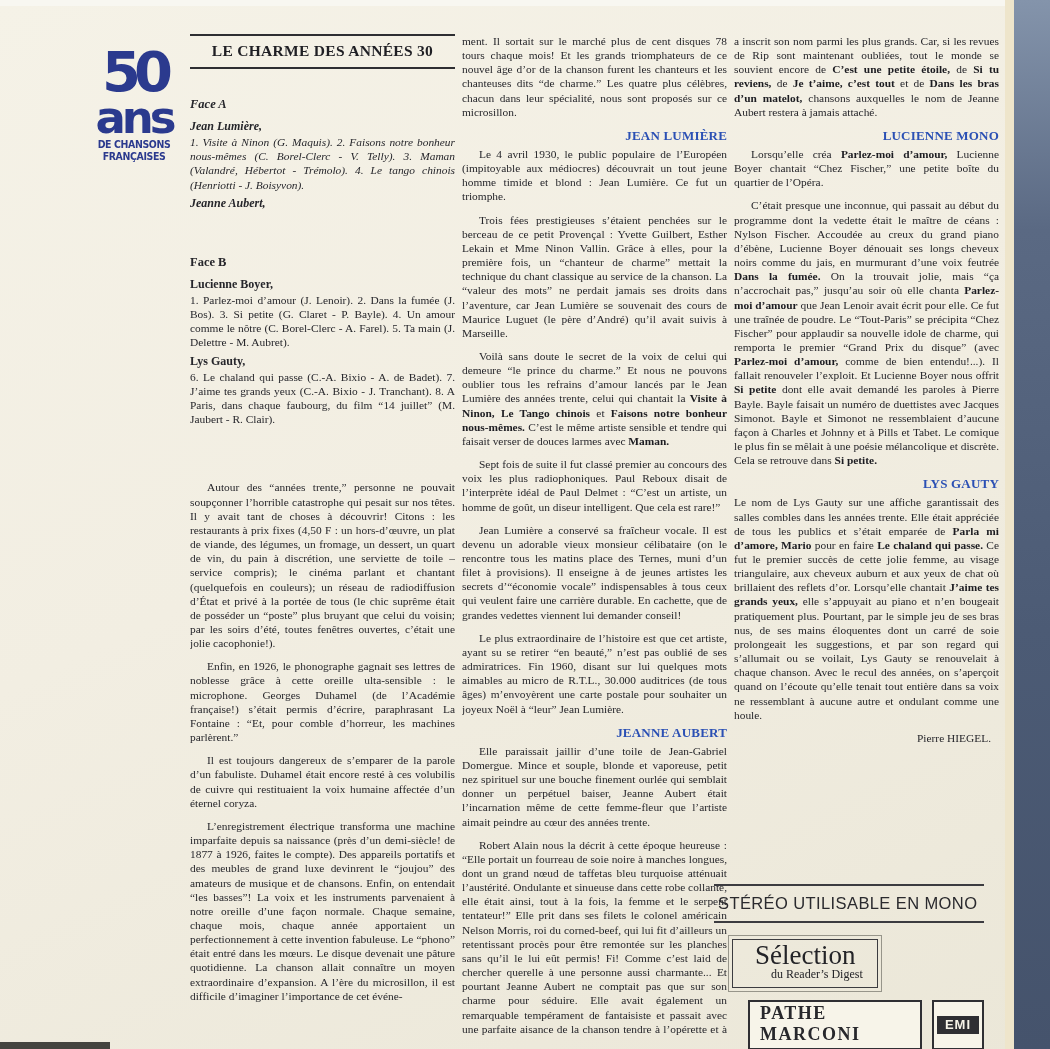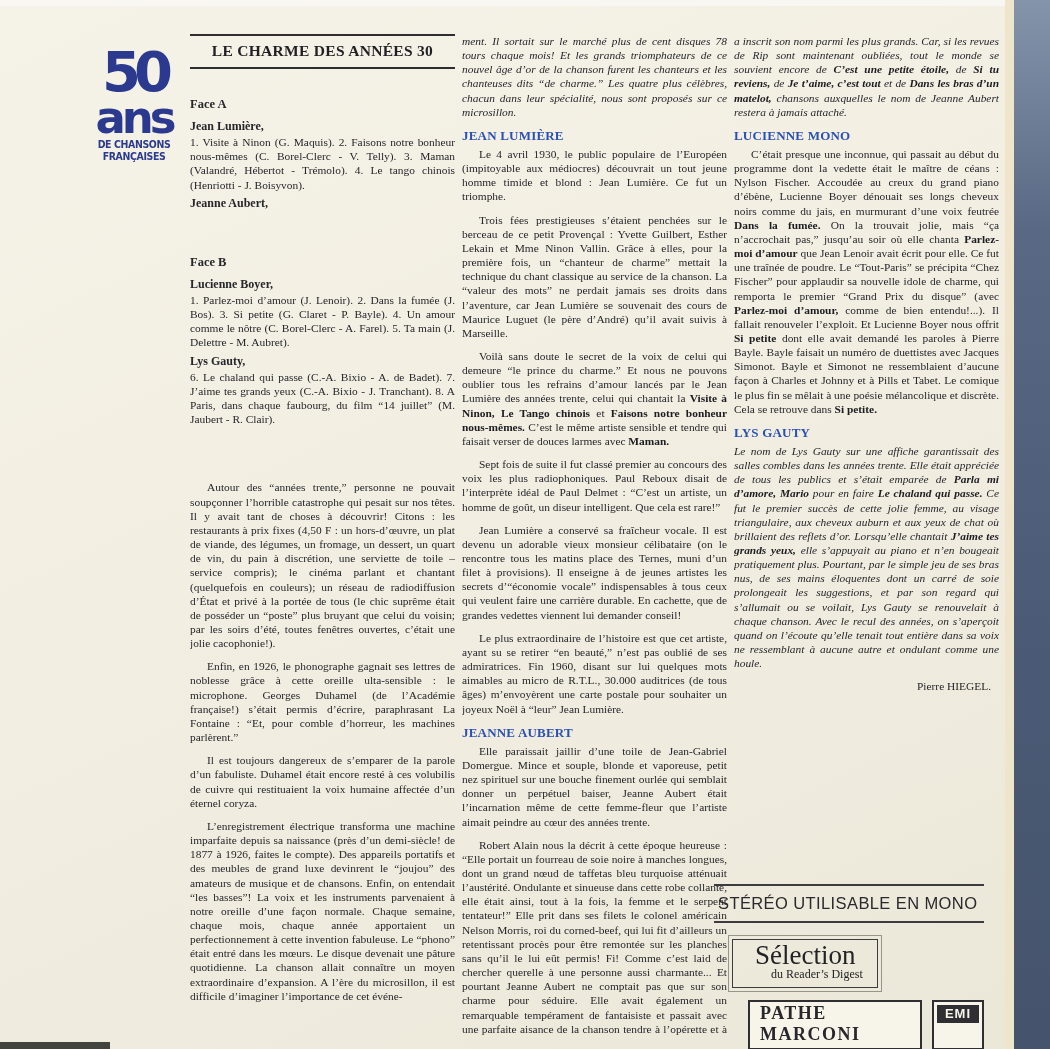--- a/index.html
+++ b/index.html
@@ -33,49 +33,49 @@
     display:grid; grid-template-columns:265px 265px 265px; column-gap:7px;
   }
   .col { overflow:hidden; }
 
   
   .title-box .rule { border-top:2px solid #2e2e32; }
   .title { margin:0; padding:6px 2px 7px; text-align:center;
            font-size:15.5px; font-weight:bold; letter-spacing:0.3px; color:#1f1f24; }
 
   
-  .face:first-child { margin-top:28px; }
+  .face:first-child { margin-top:28px;font-style:italic; }
   .face + .face { margin-top:44px; }
   .face-label  { font-weight:bold; font-size:12.5px; margin-bottom:7px; }
   .artist-name { font-weight:bold; font-size:12px; margin-top:4px; }
   .tracks { margin:1px 0 0; font-size:11.4px; line-height:14.2px; text-align:justify; }
 
   
   .body-blocks p.para { margin:0 0 9px; font-size:11.4px; line-height:14.15px;
                         text-align:justify; text-indent:17px; }
-  .body-blocks p.noindent { text-indent:0;font-style:italic; }
+  .body-blocks p.noindent { text-indent:0; }
   .body-blocks .heading { margin:5px 0 3px; font-size:13px; font-weight:bold;
-                          color:var(--accent); letter-spacing:0.2px; }
+                          color:var(--accent); letter-spacing:0.2px;text-align:right; }
   .body-blocks p.signature { text-align:right; text-indent:0; padding-right:8px; margin-top:3px; }
   .body-blocks b { color:#1c1c21; }
   #col1-body { margin-top:54px; }
 
   
   .footer { position:absolute; left:714px; top:884px; width:270px; }
   .frule { border-top:2px solid #3c3c40; }
   .stereo { font-family:"Liberation Sans", sans-serif; font-size:16.5px; font-weight:500;
             letter-spacing:0.4px; color:#2a2a2e; padding:8px 0 8px 4px; }
   .sel-outer { display:inline-block; border:1px solid #97958a; padding:3px; margin:12px 0 8px 14px; }
   .sel-box { border:1.5px solid #3c3c40; padding:2px 14px 5px 22px; }
   .sel-name { font-size:27px; line-height:26px; color:#232327; }
   .sel-sub  { font-size:12px; color:#232327; margin:-1px 0 0 16px; }
   .brand-row { display:flex; align-items:stretch; gap:10px; margin-left:8px;padding-left:26px; }
   .pathe-box { border:2.5px solid #2f2f33; padding:1px 10px 3px; background:#f7f4e9;
                font-weight:bold; font-size:18px; letter-spacing:1.5px; color:#28282c; }
-  .emi-outer { border:2.5px solid #2f2f33; background:#f7f4e9; padding:3px; display:flex; align-items:flex-start; }
+  .emi-outer { border:2.5px solid #2f2f33; background:#f7f4e9; padding:3px; display:flex; align-items:center; }
   .emi-inner { background:#2f2f33; color:#f7f4e9; font-family:"Liberation Sans", sans-serif;
                font-weight:bold; font-size:13px; padding:1px 8px 2px; letter-spacing:1px; }
   .footer .bottom { margin-top:12px; }
 </style>
 </head>
 <body>
 
 <div class="page">
   <div class="edge-top"></div>
   <div class="edge-cream"></div>
@@ -130,20 +130,21 @@
           <p class="para">Le plus extraordinaire de l’histoire est que cet artiste, ayant su se retirer “en beauté,” n’est pas oublié de ses admiratrices. Fin 1960, disant sur lui quelques mots aimables au micro de R.T.L., 30.000 auditrices (de tous âges) m’envoyèrent une carte postale pour souhaiter un joyeux Noël à “leur” Jean Lumière.</p>
           <h2 class="heading">JEANNE AUBERT</h2>
           <p class="para">Elle paraissait jaillir d’une toile de Jean-Gabriel Domergue. Mince et souple, blonde et vaporeuse, petit nez spirituel sur une bouche finement ourlée qui semblait donner un perpétuel baiser, Jeanne Aubert était l’incarnation même de cette femme-fleur que l’artiste aimait peindre au cœur des années trente.</p>
           <p class="para">Robert Alain nous la décrit à cette époque heureuse : “Elle portait un fourreau de soie noire à manches longues, dont un grand nœud de taffetas bleu turquoise atténuait l’austérité. Ondulante et sinueuse dans cette robe collante, elle était ainsi, tout à la fois, la femme et le serpent tentateur!” Elle prit dans ses filets le colonel américain Nelson Morris, roi du corned-beef, qui lui fit d’ailleurs un retentissant procès pour être remontée sur les planches sans qu’il le lui eût permis! Fi! Comme c’est laid de chercher querelle à une personne aussi charmante... Et pourtant Jeanne Aubert ne comptait pas que sur son charme pour séduire. Elle avait également un remarquable tempérament de fantaisiste et passait avec une parfaite aisance de la chanson tendre à l’opérette et à la revue boulevardière. Cependant, quelle que fût la diversité des talents de Jeanne Aubert, c’est avant tout par la chanson d’amour qu’elle</p>
         </div>
     </div>
     <div class="col">
       <div class="body-blocks">
           <p class="para noindent">a inscrit son nom parmi les plus grands. Car, si les revues de Rip sont maintenant oubliées, tout le monde se souvient encore de <b>C’est une petite étoile,</b> de <b>Si tu reviens,</b> de <b>Je t’aime, c’est tout</b> et de <b>Dans les bras d’un matelot,</b> chansons auxquelles le nom de Jeanne Aubert restera à jamais attaché.</p>
           <h2 class="heading">LUCIENNE MONO</h2>
+          <p class="para">Lorsqu’elle créa <b>Parlez-moi d’amour,</b> Lucienne Boyer chantait “Chez Fischer,” une petite boîte du quartier de l’Opéra.</p>
           <p class="para">C’était presque une inconnue, qui passait au début du programme dont la vedette était le maître de céans : Nylson Fischer. Accoudée au creux du grand piano d’ébène, Lucienne Boyer dénouait ses longs cheveux noirs comme du jais, en murmurant d’une voix feutrée <b>Dans la fumée.</b> On la trouvait jolie, mais “ça n’accrochait pas,” jusqu’au soir où elle chanta <b>Parlez-moi d’amour</b> que Jean Lenoir avait écrit pour elle. Ce fut une traînée de poudre. Le “Tout-Paris” se précipita “Chez Fischer” pour applaudir sa nouvelle idole de charme, qui remporta le premier “Grand Prix du disque” (avec <b>Parlez-moi d’amour,</b> comme de bien entendu!...). Il fallait renouveler l’exploit. Et Lucienne Boyer nous offrit <b>Si petite</b> dont elle avait demandé les paroles à Pierre Bayle. Bayle faisait un numéro de duettistes avec Jacques Simonot. Bayle et Simonot ne ressemblaient d’aucune façon à Charles et Johnny et à Pills et Tabet. Le comique le plus fin se mêlait à une poésie mélancolique et discrète. Cela se retrouve dans <b>Si petite.</b></p>
           <h2 class="heading">LYS GAUTY</h2>
           <p class="para noindent">Le nom de Lys Gauty sur une affiche garantissait des salles combles dans les années trente. Elle était appréciée de tous les publics et s’était emparée de <b>Parla mi d’amore, Mario</b> pour en faire <b>Le chaland qui passe.</b> Ce fut le premier succès de cette jolie femme, au visage triangulaire, aux cheveux auburn et aux yeux de chat où brillaient des reflets d’or. Lorsqu’elle chantait <b>J’aime tes grands yeux,</b> elle s’appuyait au piano et n’en bougeait pratiquement plus. Pourtant, par le simple jeu de ses bras nus, de ses mains éloquentes dont un carré de soie prolongeait les suggestions, et par son regard qui s’allumait ou se voilait, Lys Gauty se renouvelait à chaque chanson. Avec le recul des années, on s’aperçoit quand on l’écoute qu’elle tenait tout entière dans sa voix ne ressemblant à aucune autre et ondulant comme une houle.</p>
           <p class="para signature">Pierre HIEGEL.</p>
         </div>
     </div>
   </div>
 
   <div class="footer">
     <div class="frule"></div>

